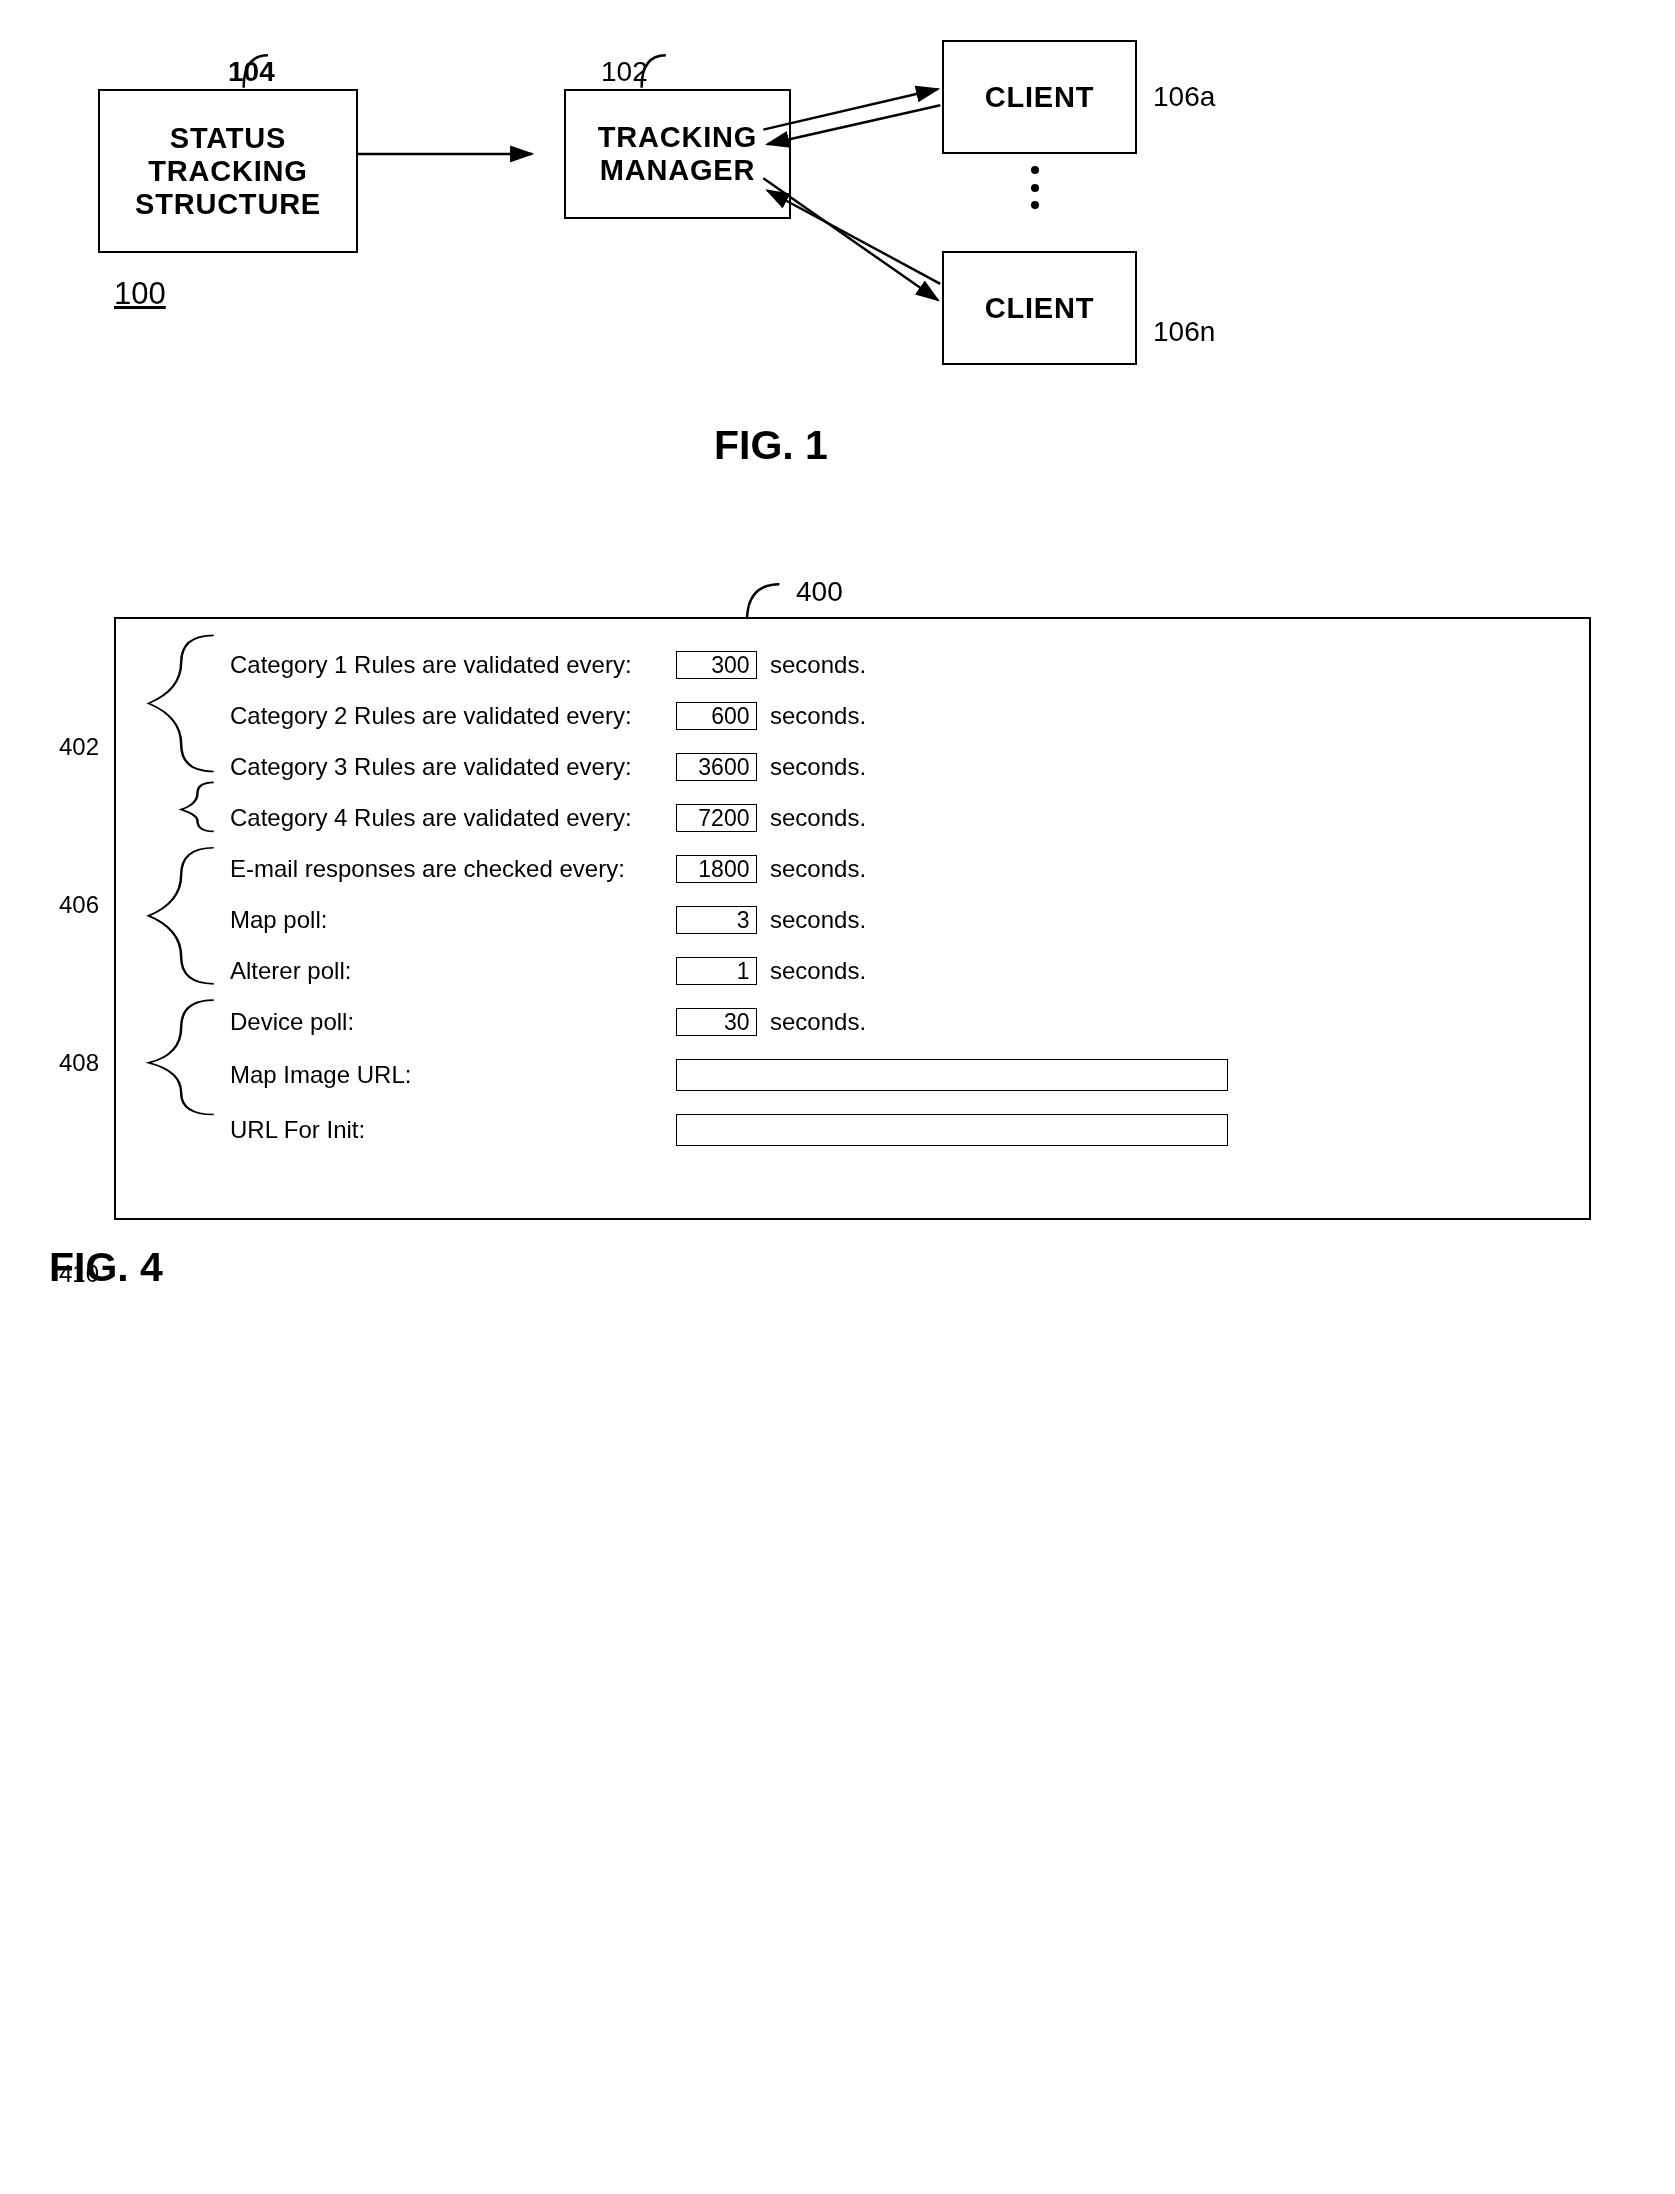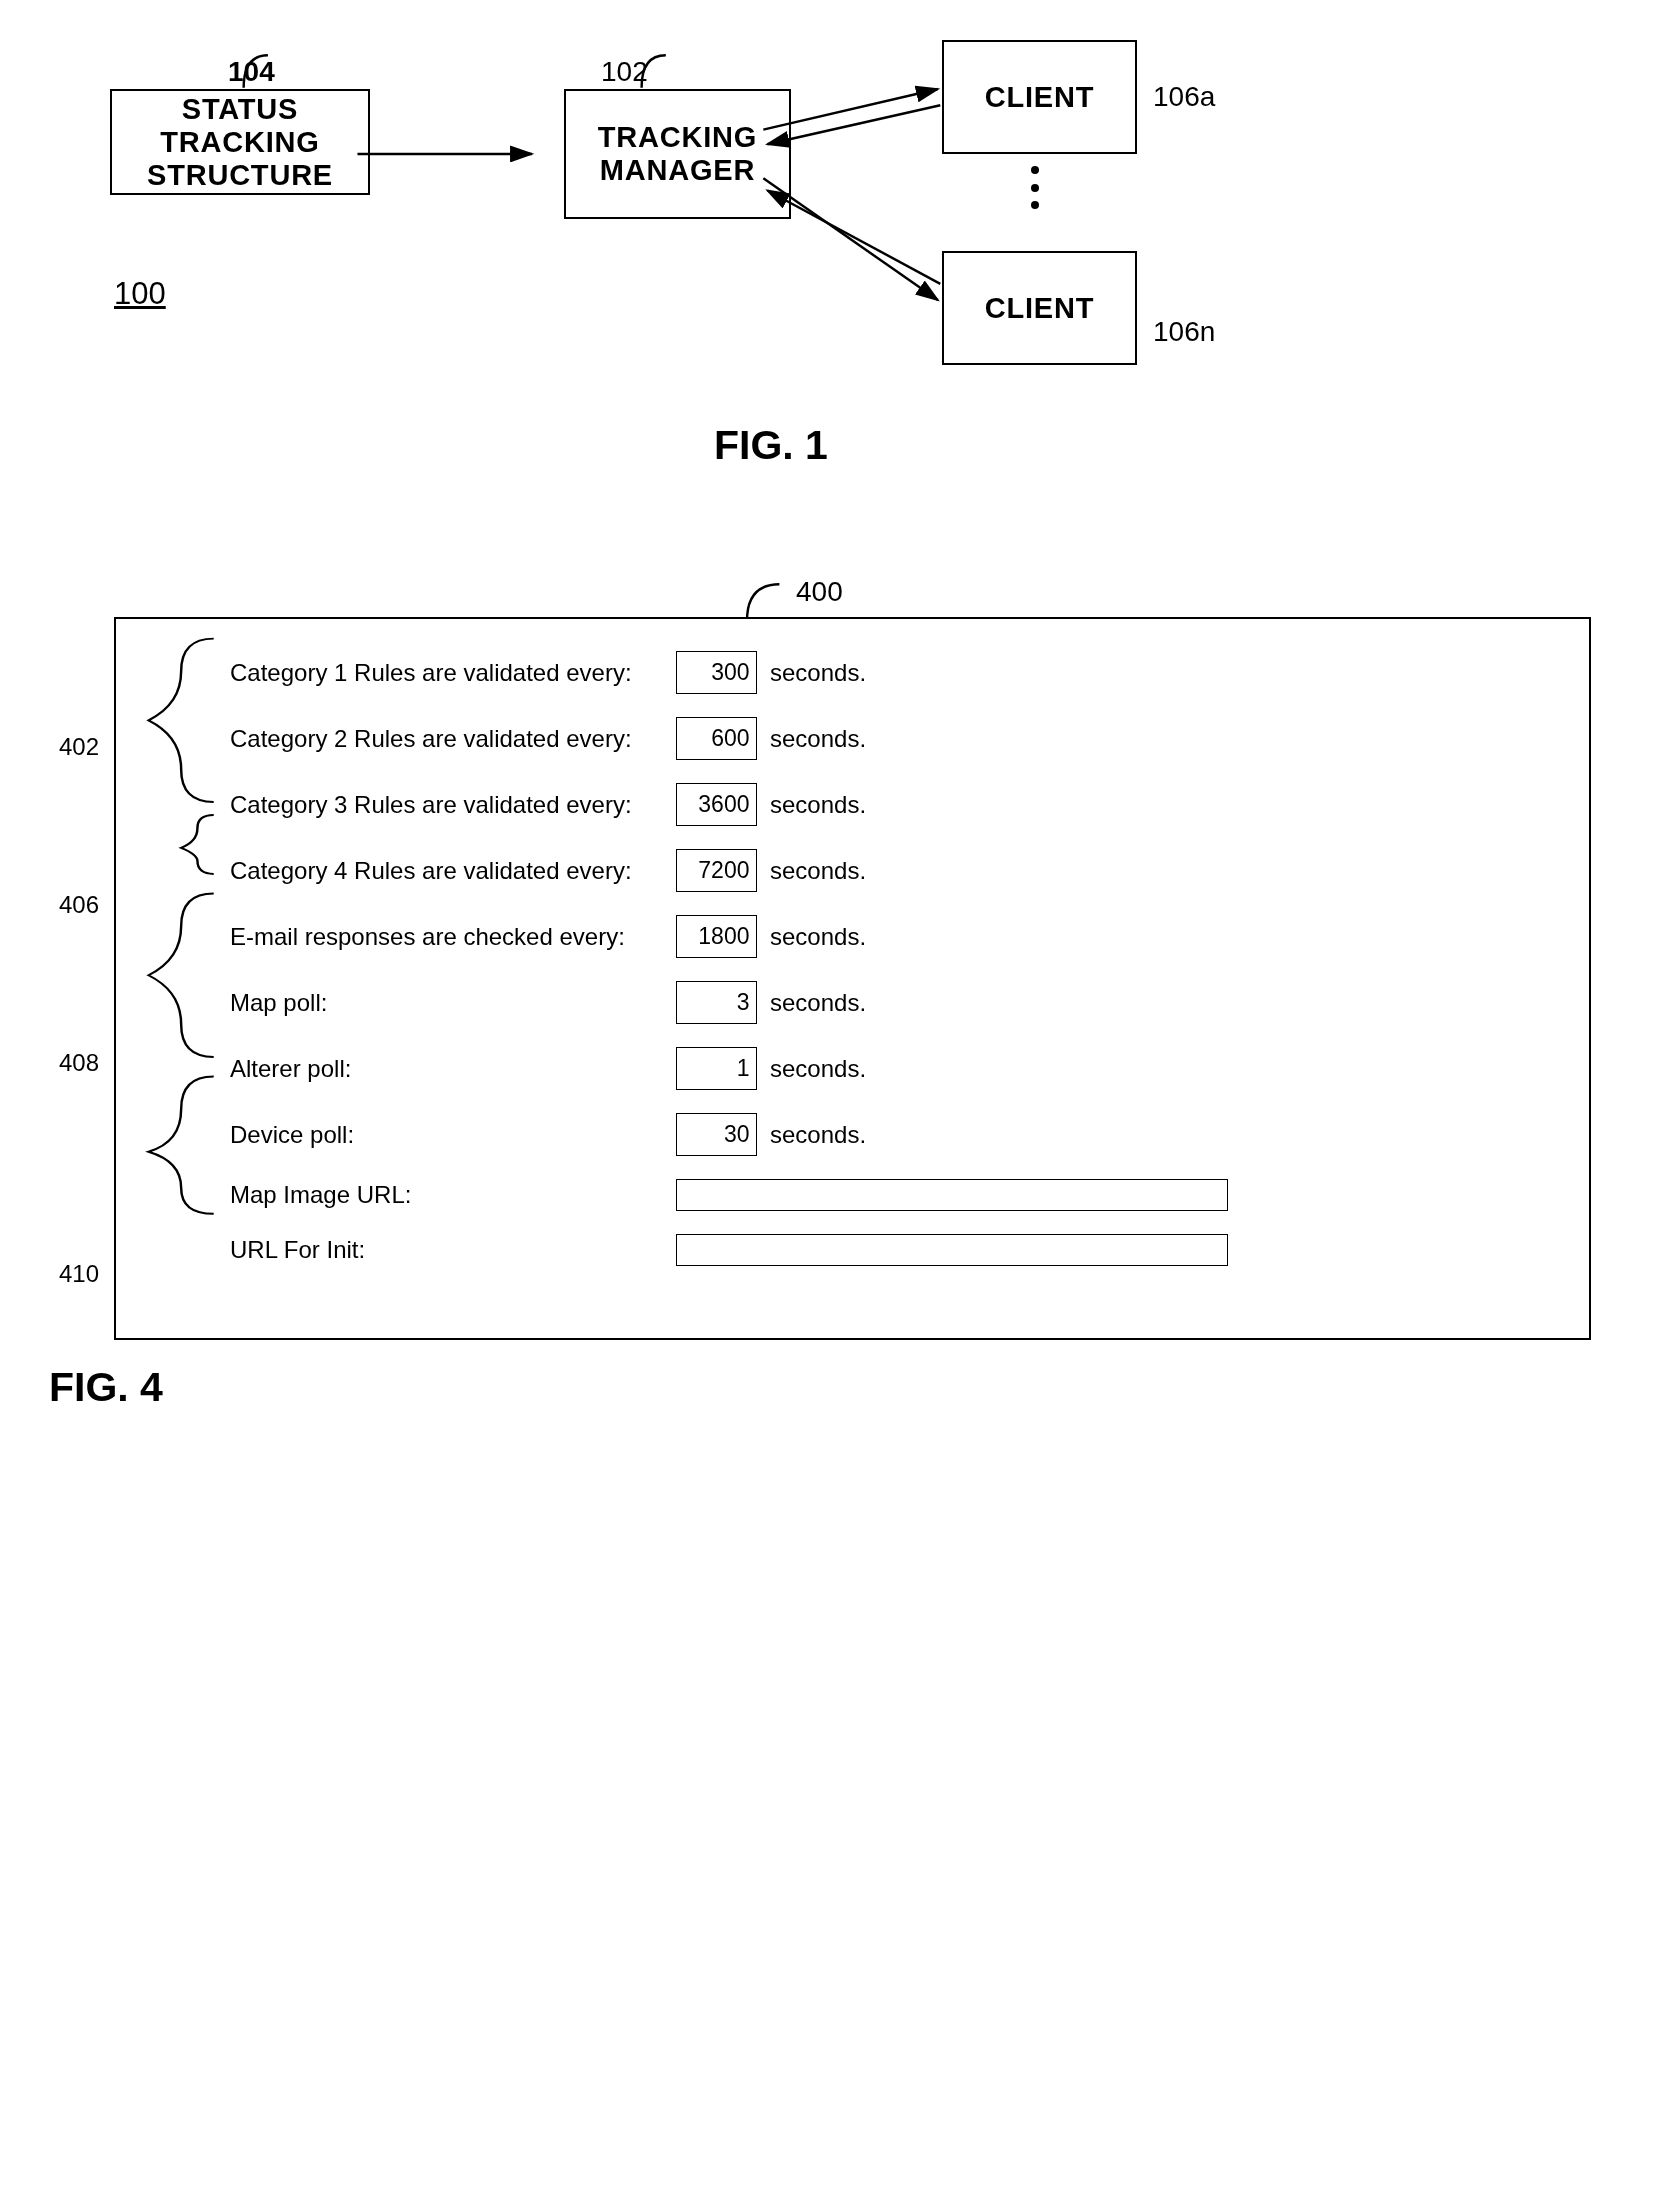--- a/index.html
+++ b/index.html
@@ -32,22 +32,21 @@
       font-weight: bold;
       letter-spacing: 0.8px;
       background: #fff;
     }
 
     
     #box-sts {
       left: 49px;
       top: 65px;
       width: 260px;
-      height: 106px;
-      margin-left: 12px;
+      height: 164px;
     }
 
     
     #box-tm {
       left: 487px;
       top: 65px;
       width: 227px;
       height: 130px;
       margin-left: 28px;
     }
@@ -187,21 +186,21 @@
     }
 
     .form-row label {
       min-width: 446px;
       font-size: 24px;
     }
 
     .form-input-small {
       border: 1.6px solid #000;
       width: 81px;
-      height: 43px;
+      height: 28px;
       display: flex;
       align-items: center;
       justify-content: flex-end;
       padding-right: 6.5px;
       font-size: 23px;
       margin-right: 13px;
       font-family: Arial, sans-serif;
     }
 
     .form-input-wide {

